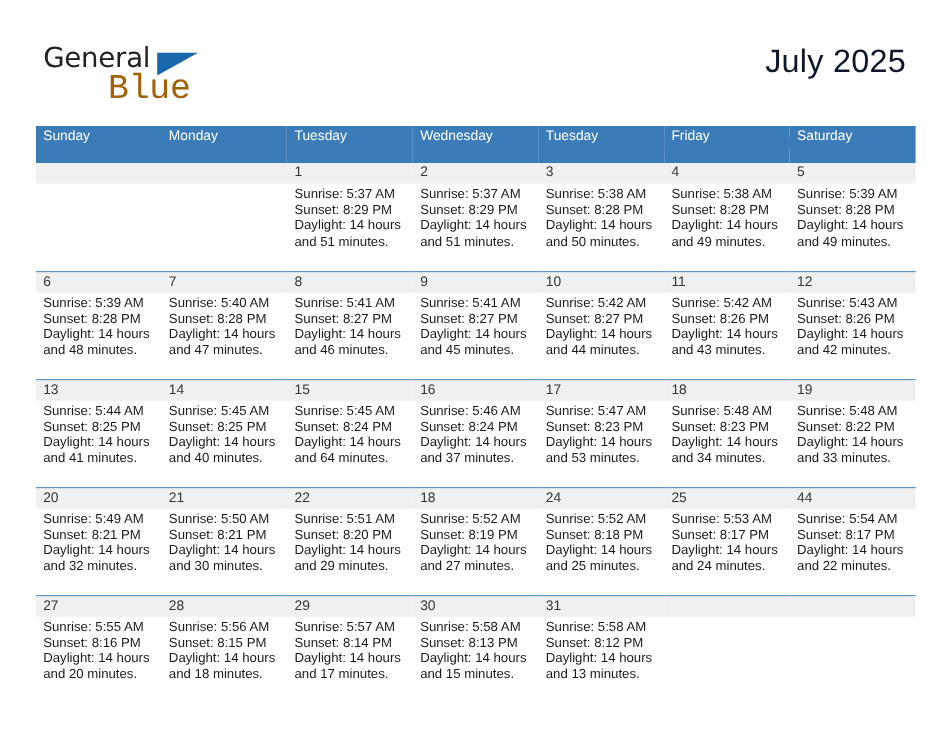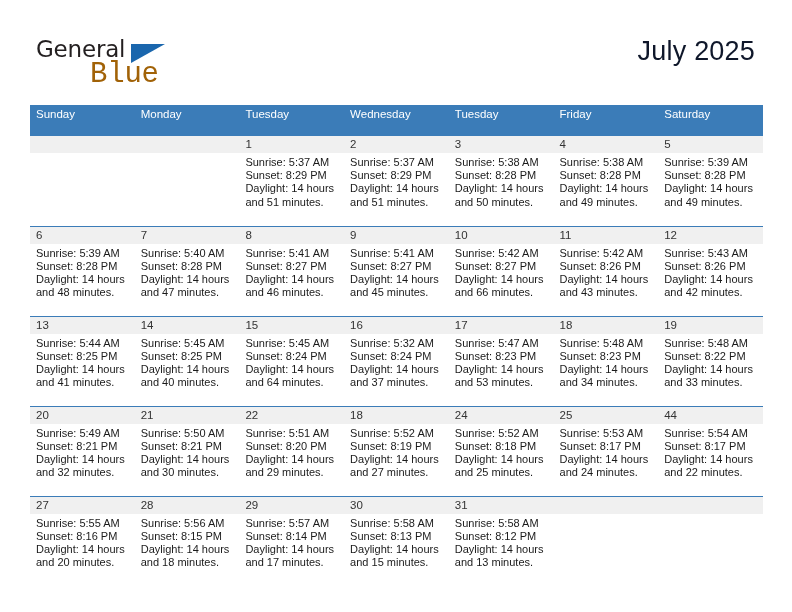--- a/index.html
+++ b/index.html
@@ -289,21 +289,21 @@
               </div>
             </div>
           </td>
           <td>
             <div class="cell-inner">
               <div class="daynum-band">10</div>
               <div class="details">
                 <div>Sunrise: 5:42 AM</div>
                 <div>Sunset: 8:27 PM</div>
                 <div>Daylight: 14 hours</div>
-                <div>and 66 minutes.</div>
+                <div>and 44 minutes.</div>
               </div>
             </div>
           </td>
           <td>
             <div class="cell-inner">
               <div class="daynum-band">11</div>
               <div class="details">
                 <div>Sunrise: 5:42 AM</div>
                 <div>Sunset: 8:26 PM</div>
                 <div>Daylight: 14 hours</div>
@@ -354,21 +354,21 @@
                 <div>Sunset: 8:24 PM</div>
                 <div>Daylight: 14 hours</div>
                 <div>and 64 minutes.</div>
               </div>
             </div>
           </td>
           <td>
             <div class="cell-inner">
               <div class="daynum-band">16</div>
               <div class="details">
-                <div>Sunrise: 5:32 AM</div>
+                <div>Sunrise: 5:46 AM</div>
                 <div>Sunset: 8:24 PM</div>
                 <div>Daylight: 14 hours</div>
                 <div>and 37 minutes.</div>
               </div>
             </div>
           </td>
           <td>
             <div class="cell-inner">
               <div class="daynum-band">17</div>
               <div class="details">

